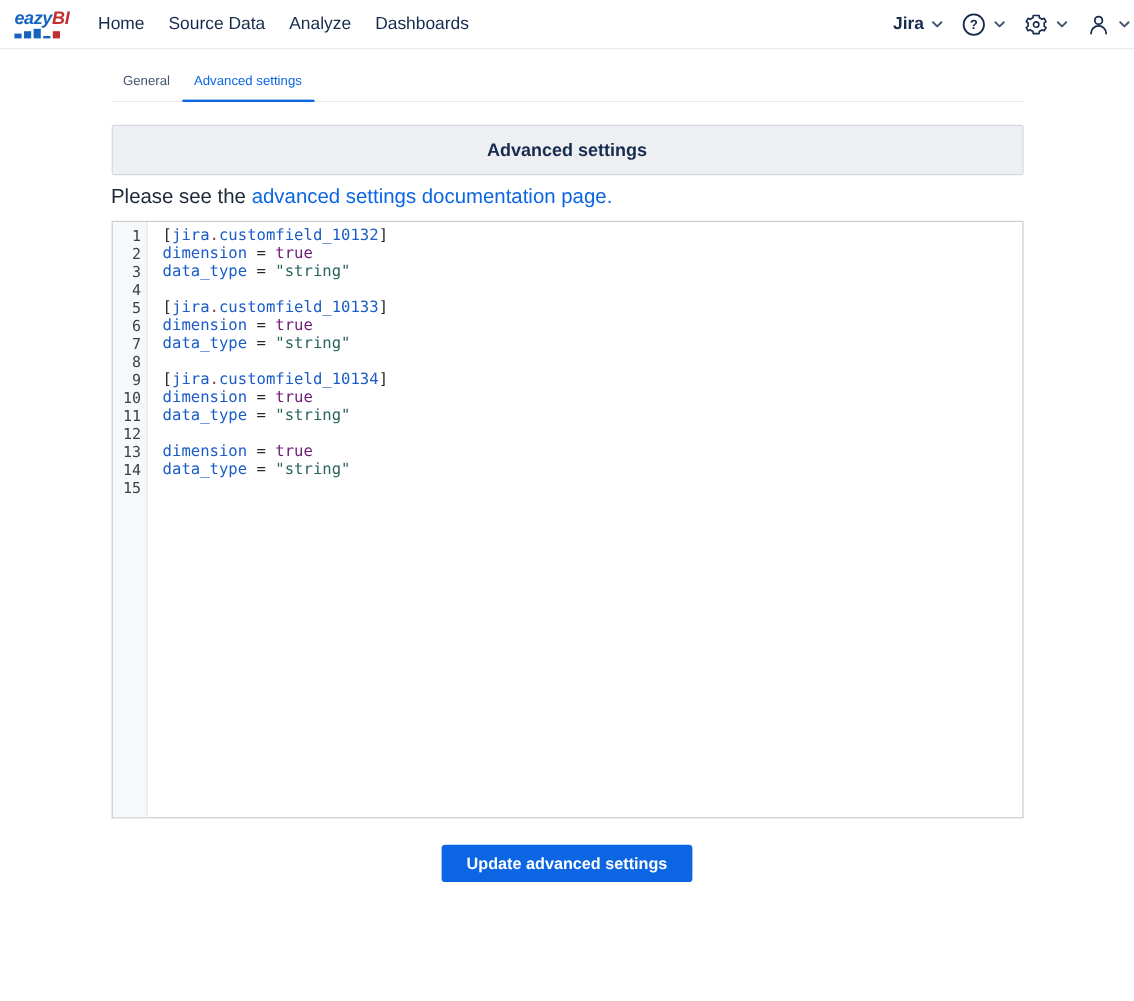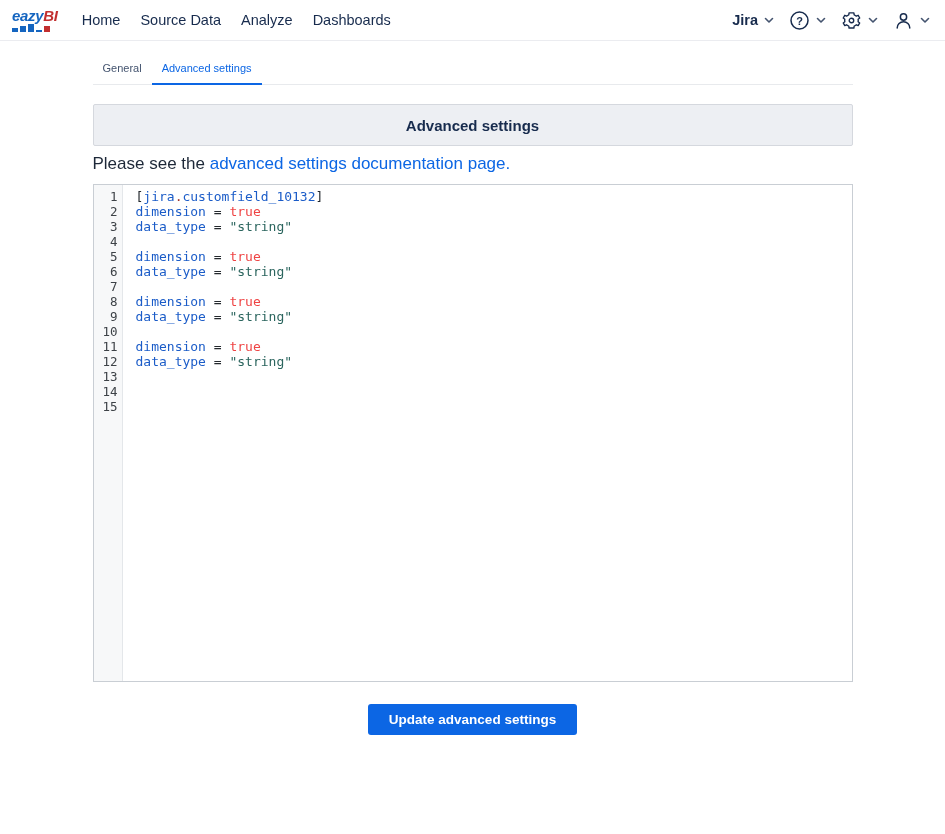--- a/index.html
+++ b/index.html
@@ -10,21 +10,21 @@
     font-family: "Liberation Sans", sans-serif;
     color: #172b4d;
     overflow: hidden;
   }
 
   
   .topnav {
     height: 41px;
     display: flex;
     align-items: center;
-    padding: 0 14px 0 12px;
+    padding: 0 2px 0 12px;
     border-bottom: 1px solid #ebecf0;
     background: #fff;
   }
   .logo { display: flex; flex-direction: column; align-items: flex-start; margin-right: 14px; cursor: pointer; }
   .logo-text { font-size: 15px; font-weight: 800; line-height: 14px; font-style: italic; letter-spacing: -0.3px; }
   .logo-blue { color: #1565c0; }
   .logo-red  { color: #c22f2f; }
   .logo-bars { display: flex; align-items: flex-end; gap: 2px; height: 8px; margin-top: 1px; }
   .logo-bars i { display: block; width: 6px; background: #1565c0; }
   .logo-bars i.b1 { height: 4px; } .logo-bars i.b2 { height: 6px; } .logo-bars i.b3 { height: 8px; }
@@ -75,21 +75,21 @@
     border-right: 1px solid #e4e7ea; padding-top: 4px;
     text-align: right; color: #3d4247;
   }
   .ln { height: 15px; padding-right: 4px; font-size: 12.5px; }
   .code { flex: 1; padding: 4px 0 0 13px; }
   .cl { height: 15px; white-space: pre; }
   .t-p { color: #24292e; }
   .t-o { color: #24292e; }
   .t-k { color: #1b5cc8; }
   .t-d { color: #9e352f; }
-  .t-b { color: #ef4444; }
+  .t-b { color: #701a75; }
   .t-s { color: #2b655e; }
 
   
   .btn-row { text-align: center; margin-top: 22px; }
   .update-btn {
     background: #0c66e4; color: #fff; border: none; border-radius: 3px;
     height: 31px; padding: 0 21px; font-size: 13.5px; font-weight: 700;
     font-family: "Liberation Sans", sans-serif; cursor: pointer;
   }
 </style>
@@ -178,23 +178,25 @@
         <div class="ln">12</div>
         <div class="ln">13</div>
         <div class="ln">14</div>
         <div class="ln">15</div>
       </div>
     <div class="code" id="code">
         <div class="cl"><span class="t-p">[</span><span class="t-k">jira</span><span class="t-d">.</span><span class="t-k">customfield_10132</span><span class="t-p">]</span></div>
         <div class="cl"><span class="t-k">dimension</span><span class="t-o"> = </span><span class="t-b">true</span></div>
         <div class="cl"><span class="t-k">data_type</span><span class="t-o"> = </span><span class="t-s">"string"</span></div>
         <div class="cl"></div>
+        <div class="cl"><span class="t-p">[</span><span class="t-k">jira</span><span class="t-d">.</span><span class="t-k">customfield_10133</span><span class="t-p">]</span></div>
         <div class="cl"><span class="t-k">dimension</span><span class="t-o"> = </span><span class="t-b">true</span></div>
         <div class="cl"><span class="t-k">data_type</span><span class="t-o"> = </span><span class="t-s">"string"</span></div>
         <div class="cl"></div>
+        <div class="cl"><span class="t-p">[</span><span class="t-k">jira</span><span class="t-d">.</span><span class="t-k">customfield_10134</span><span class="t-p">]</span></div>
         <div class="cl"><span class="t-k">dimension</span><span class="t-o"> = </span><span class="t-b">true</span></div>
         <div class="cl"><span class="t-k">data_type</span><span class="t-o"> = </span><span class="t-s">"string"</span></div>
         <div class="cl"></div>
         <div class="cl"><span class="t-k">dimension</span><span class="t-o"> = </span><span class="t-b">true</span></div>
         <div class="cl"><span class="t-k">data_type</span><span class="t-o"> = </span><span class="t-s">"string"</span></div>
       </div>
   </div>
 
   <div class="btn-row">
     <button class="update-btn">Update advanced settings</button>

